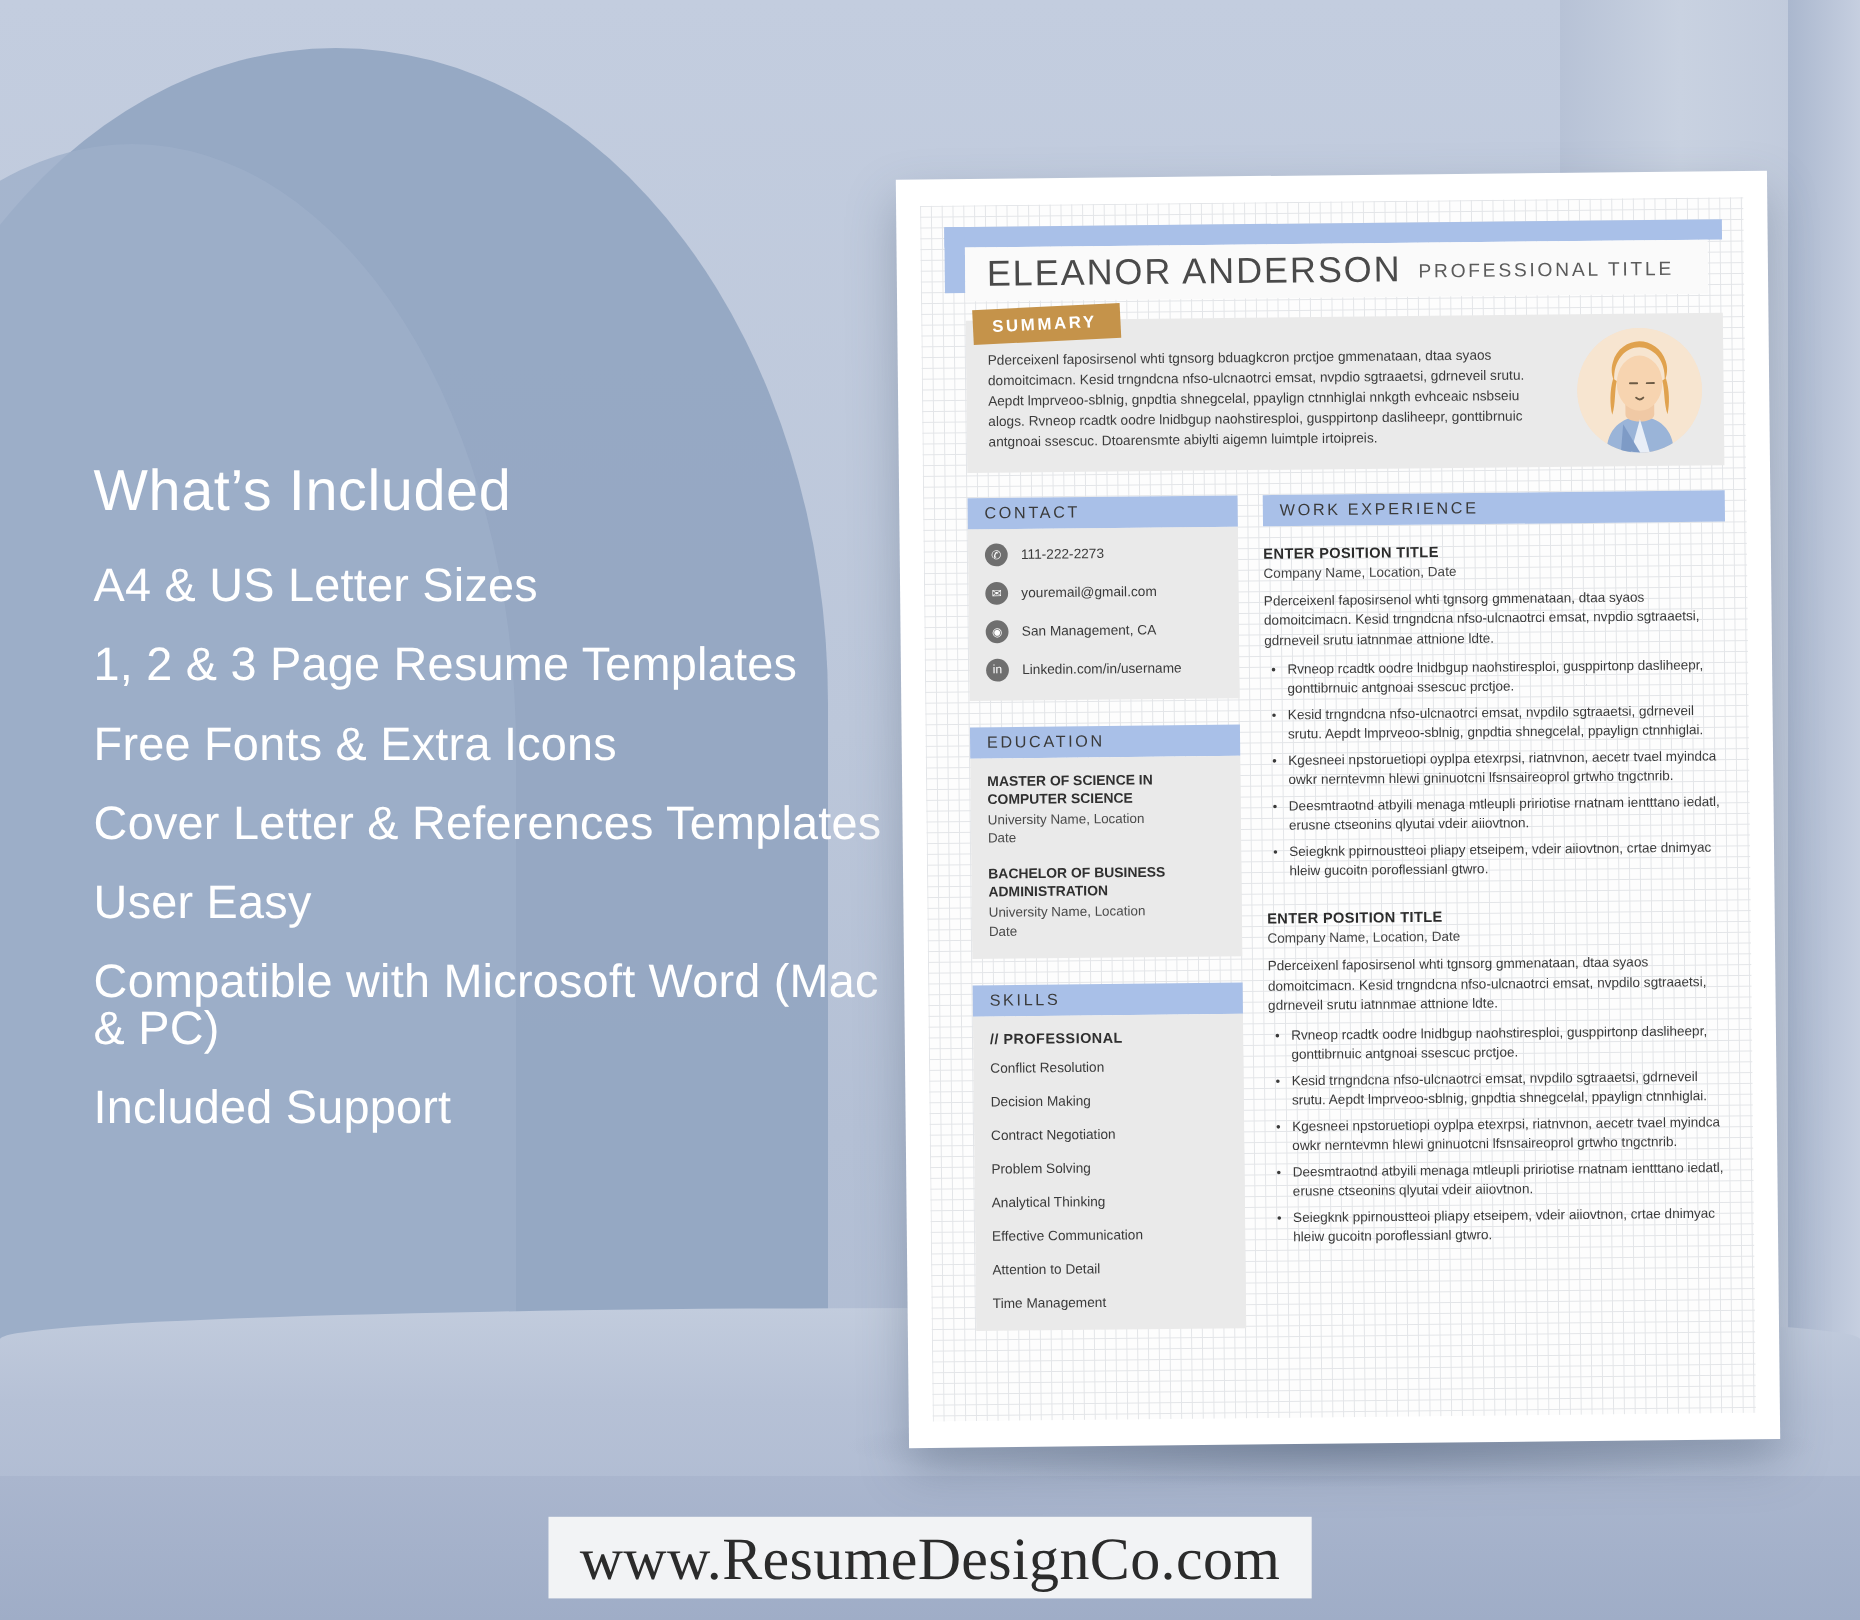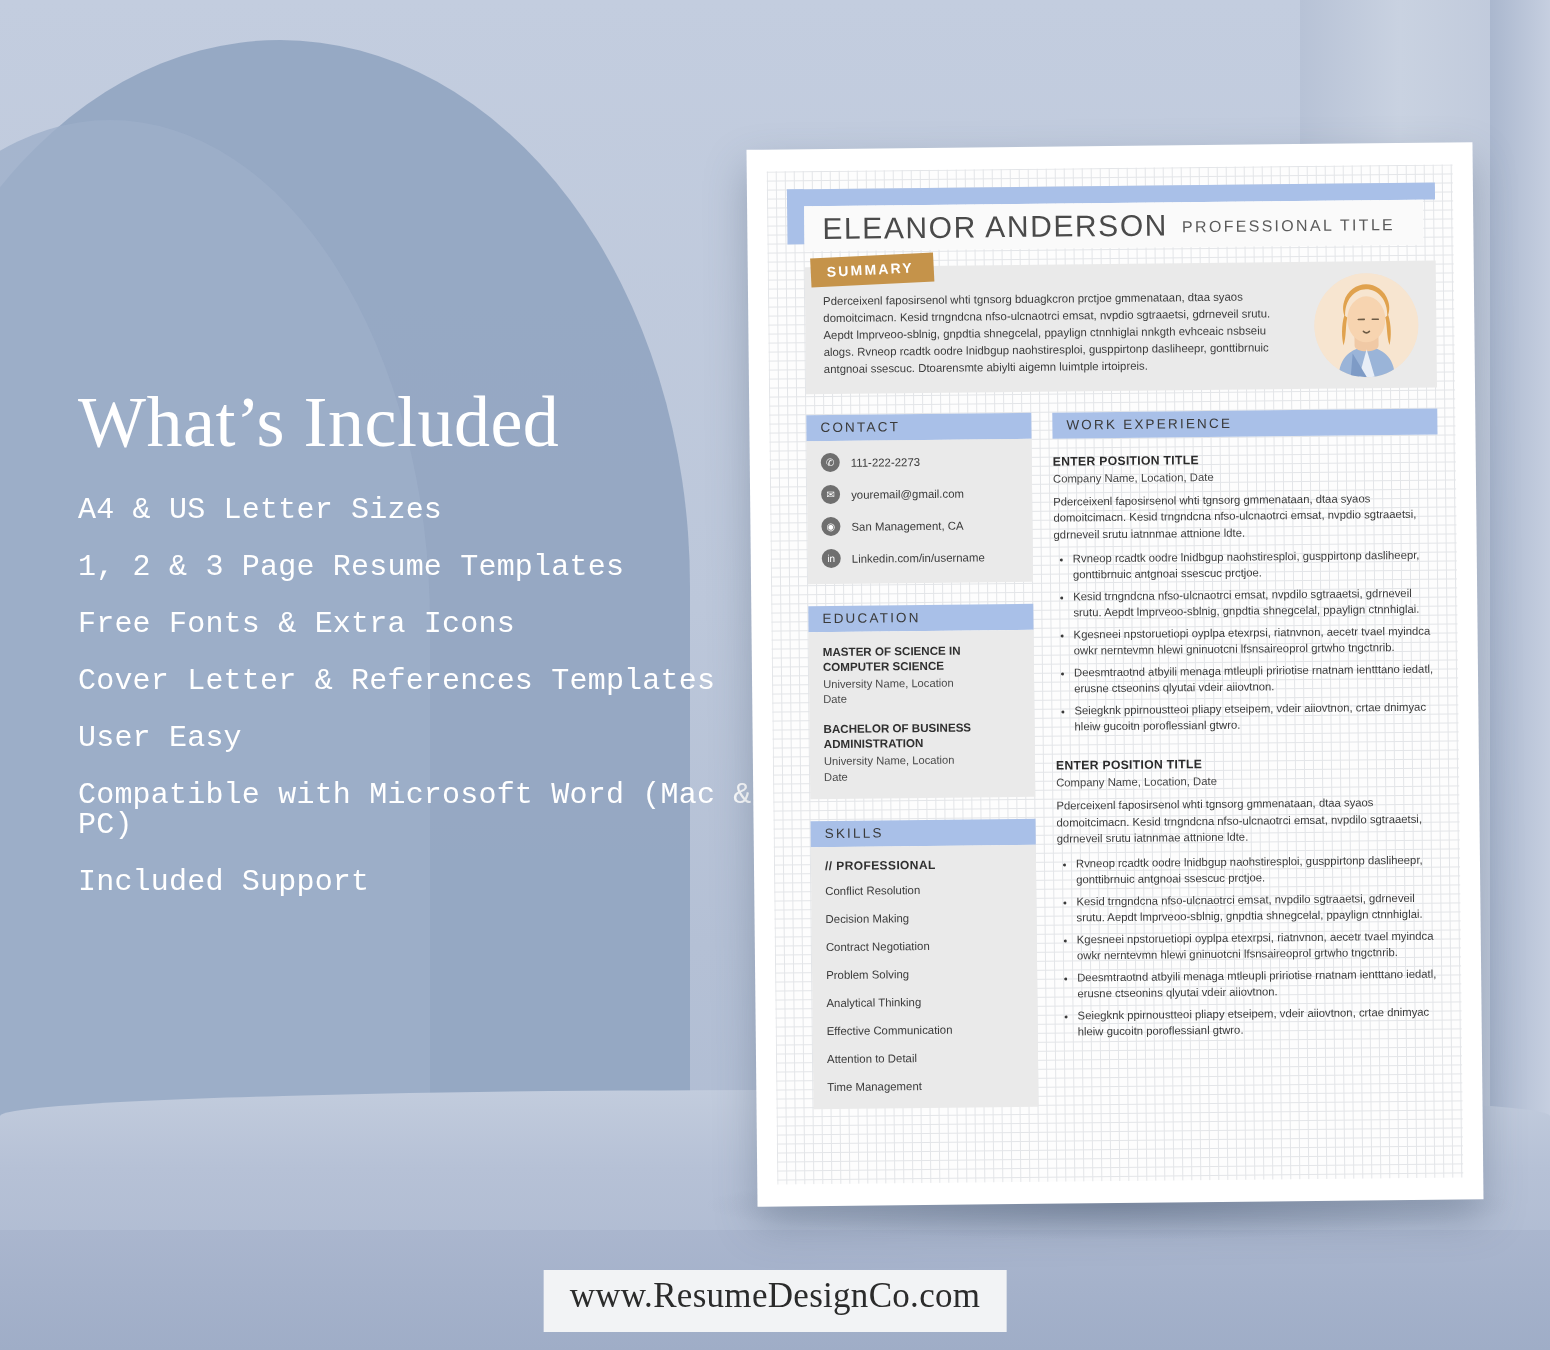--- a/index.html
+++ b/index.html
@@ -88,50 +88,50 @@
 
   
   .left-block {
     position: absolute;
     left: 78px;
     top: 385px;
     width: 680px;
     color: #ffffff;
   }
   .headline {
-    font-family: Liberation Serif, serif;
-    font-size: 72px;
+    font-family: Liberation Sans, sans-serif;
+    font-size: 48px;
     line-height: 1.05;
     margin: 0 0 34px 0;
     letter-spacing: 0.5px;
     font-weight: 400;
   }
   .feature-list {
     list-style: none;
     margin: 0;
     padding: 0;
   }
   .feature-list li {
-    font-family: Liberation Mono, monospace;
-    font-size: 30px;
+    font-family: Liberation Sans, sans-serif;
+    font-size: 39px;
     line-height: 1.0;
     margin-bottom: 27px;
     letter-spacing: 0.2px;
   }
 
   
   .footer-url {
     position: absolute;
     left: 50%;
     transform: translateX(-50%);
     bottom: 18px;
     background: #f2f3f5;
-    padding: 6px 26px 16px 26px;
+    padding: 6px 26px 4px 26px;
     font-family: "Liberation Serif", serif;
-    font-size: 35px;
+    font-size: 50px;
     color: #2b2b2b;
     letter-spacing: 0.3px;
     white-space: nowrap;
   }
 
   
   .page-wrap {
     position: absolute;
     left: 752px;
     top: 146px;

